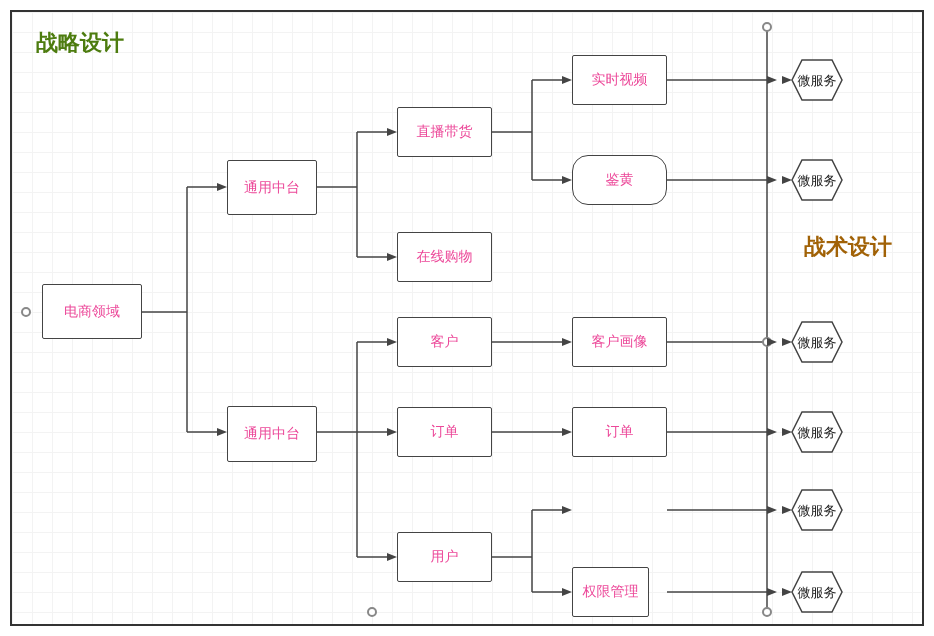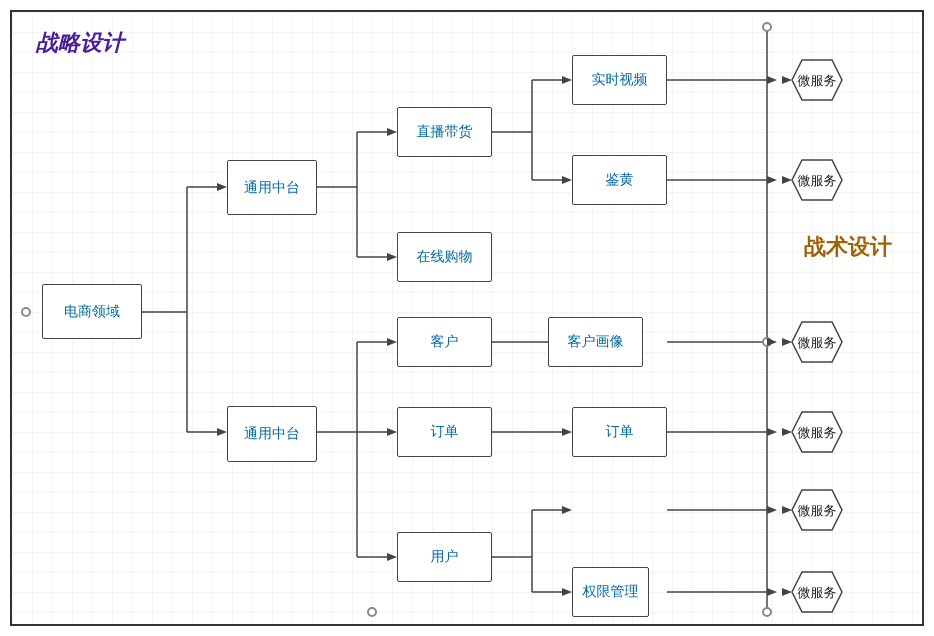--- a/index.html
+++ b/index.html
@@ -25,40 +25,39 @@
         linear-gradient(to right, #e8e8e8 1px, transparent 1px),
         linear-gradient(to bottom, #e8e8e8 1px, transparent 1px);
       background-size: 20px 20px;
       opacity: 0.5;
     }
     .title-strategic {
       position: absolute;
       top: 16px; left: 24px;
       font-size: 22px;
       font-weight: bold;
-      color: #4c1d95;
-      font-style: italic;
+      color: #4d7c0f;
     }
     .title-tactical {
       position: absolute;
       top: 220px; right: 30px;
       font-size: 22px;
       font-weight: bold;
       color: #a16207;
     }
     
     .box {
       position: absolute;
       border: 1.5px solid #444;
       background: #fff;
       display: flex;
       align-items: center;
       justify-content: center;
       font-size: 14px;
-      color: #0369a1;
+      color: #ec4899;
       border-radius: 2px;
     }
     
     .diagram-svg {
       position: absolute;
       top: 0; left: 0;
       width: 100%;
       height: 100%;
       pointer-events: none;
     }
@@ -172,29 +171,29 @@
   <div class="box" style="left:215px; top:148px; width:90px; height:55px;">通用中台</div>
 
   <div class="box" style="left:215px; top:394px; width:90px; height:56px;">通用中台</div>
 
   <div class="box" style="left:385px; top:95px; width:95px; height:50px;">直播带货</div>
 
   <div class="box" style="left:385px; top:220px; width:95px; height:50px;">在线购物</div>
 
   <div class="box" style="left:560px; top:43px; width:95px; height:50px;">实时视频</div>
 
-  <div class="box" style="left:560px; top:143px; width:95px; height:50px;">鉴黄</div>
+  <div class="box" style="left:560px; top:143px; width:95px; height:50px;border-radius:16px;">鉴黄</div>
 
   <div class="box" style="left:385px; top:305px; width:95px; height:50px;">客户</div>
 
   <div class="box" style="left:385px; top:395px; width:95px; height:50px;">订单</div>
 
   <div class="box" style="left:385px; top:520px; width:95px; height:50px;">用户</div>
 
-  <div class="box" style="left:536px; top:305px; width:95px; height:50px;">客户画像</div>
+  <div class="box" style="left:560px; top:305px; width:95px; height:50px;">客户画像</div>
 
   <div class="box" style="left:560px; top:395px; width:95px; height:50px;">订单</div>
 
 
   <div class="box" style="left:560px; top:555px; width:77px; height:50px;">权限管理</div>
 
   <div style="position:absolute; left:765px; top:43px; width:80px; height:50px; display:flex; align-items:center; justify-content:center;">
     <svg width="80" height="50" viewBox="0 0 80 50">
       <polygon points="15,25 25,5 55,5 65,25 55,45 25,45" fill="white" stroke="#444" stroke-width="1.5"></polygon>
       <text x="40" y="30" text-anchor="middle" font-size="13" font-family="Microsoft YaHei, SimHei, sans-serif" fill="#222">微服务</text>

